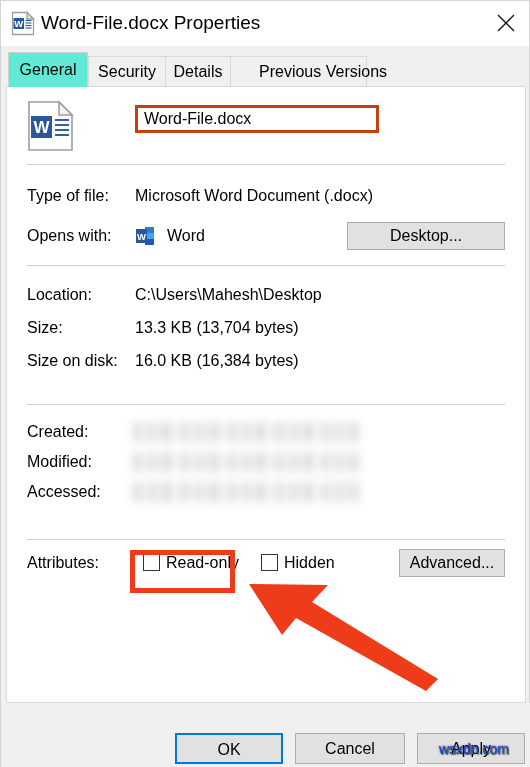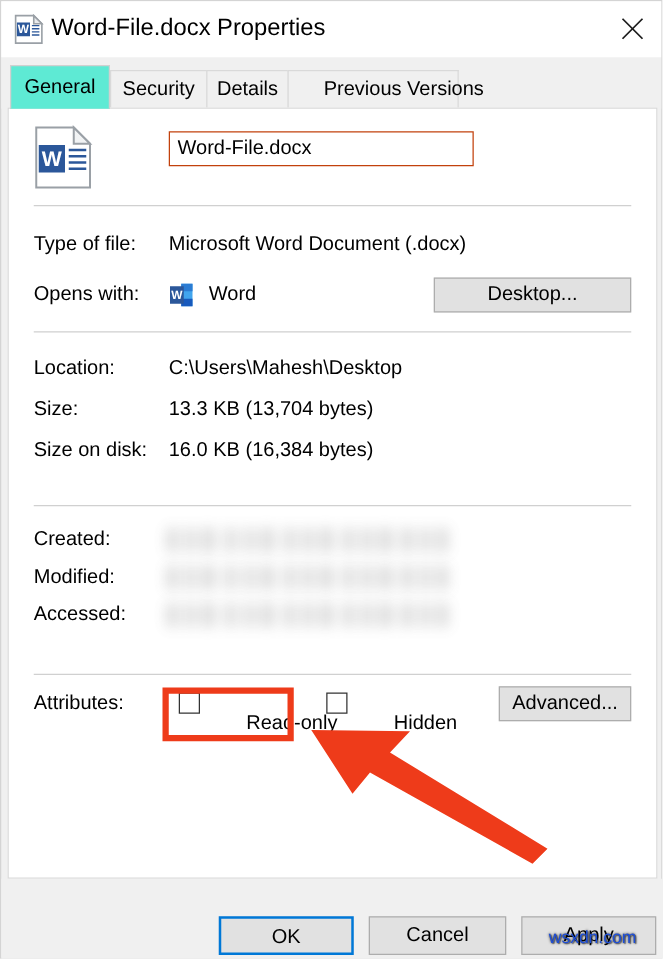--- a/index.html
+++ b/index.html
@@ -104,21 +104,21 @@
   
   #file-icon-big {
     position: absolute;
     left: 20px; top: 13px;
     width: 48px; height: 52px;
   }
   #filename-field {
     position: absolute;
     left: 128px; top: 18px;
     width: 244px; height: 28px;
-    border: 1px solid #c2410c;
+    border: 3px solid #c2410c;
     background: #ffffff;
     box-sizing: border-box;
     font-family: "Liberation Sans", sans-serif;
     font-size: 16px;
     color: #000;
     padding: 0 6px;
     outline: none;
   }
 
   hr.sep {
@@ -213,27 +213,26 @@
     position: absolute;
     width: 17px; height: 17px;
     top: 6px;
     border: 1px solid #333;
     background: #fff;
     box-sizing: border-box;
     cursor: default;
   }
   .chk-label {
     position: absolute;
-    top: 16px;
+    top: 0;
     font-size: 16px;
     line-height: 30px;
     color: #000;
     white-space: nowrap;
     cursor: default;
-    margin-left: 31px;
   }
   #advanced-button {
     left: 392px; top: 1px;
     width: 106px; height: 28px;
     line-height: 26px;
   }
 
   
   #readonly-highlight {
     position: absolute;

